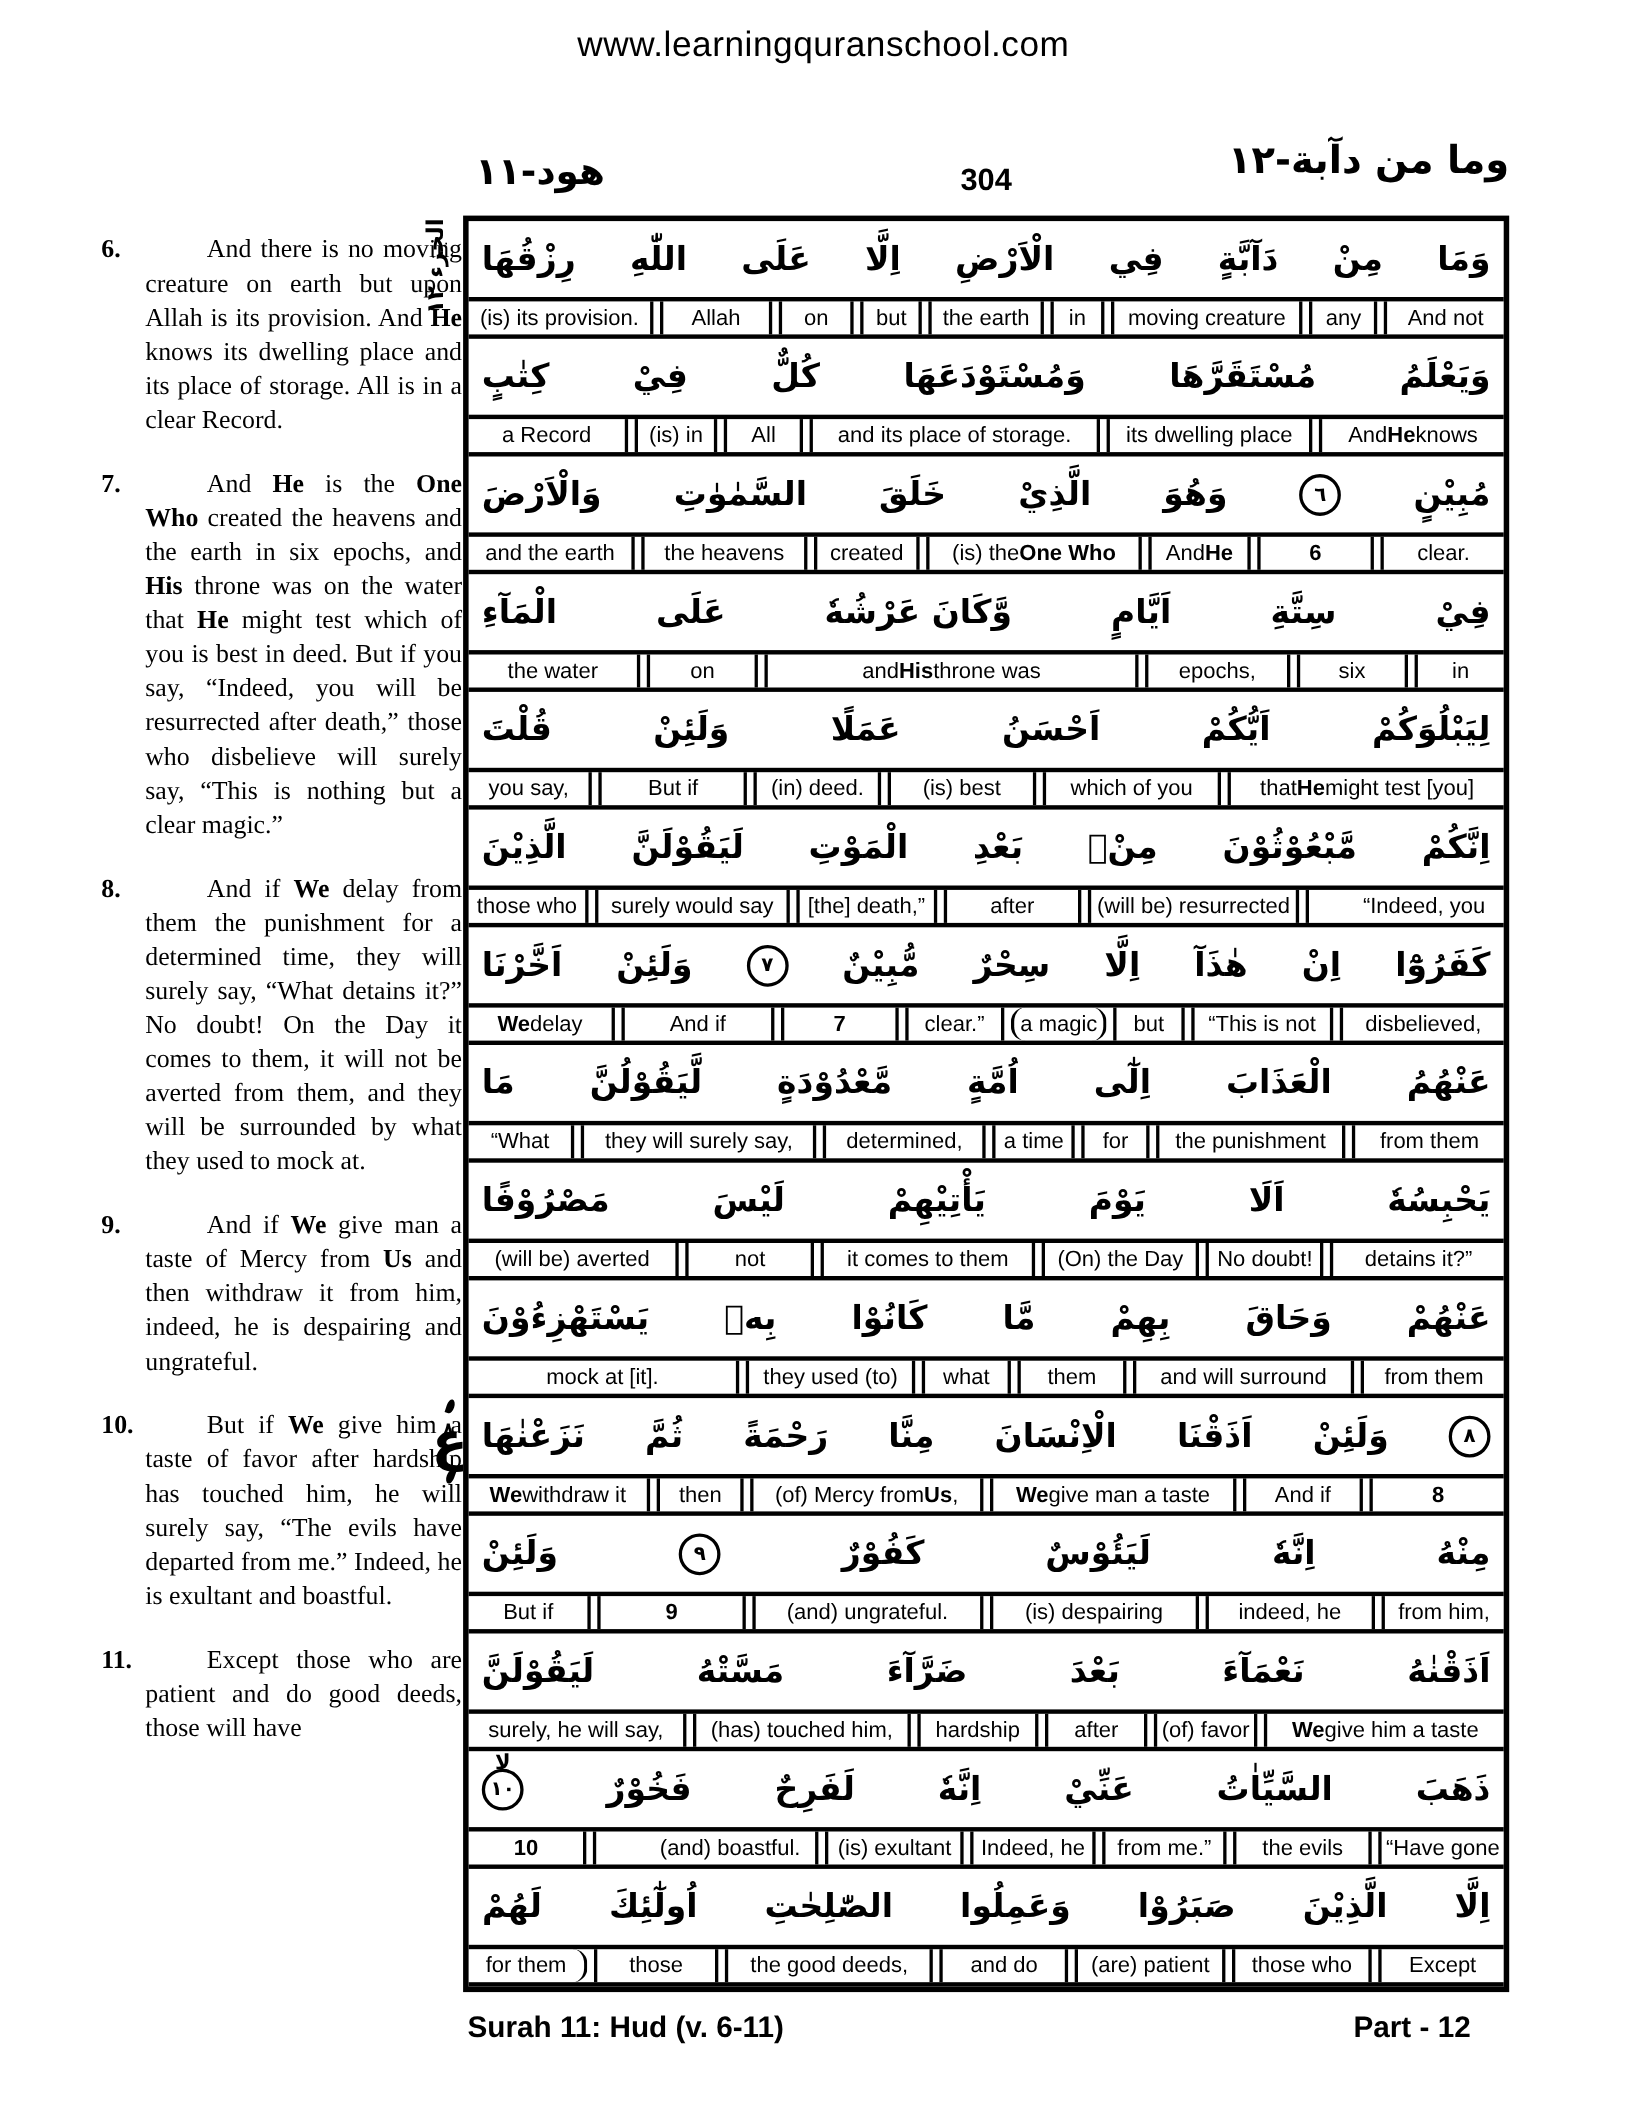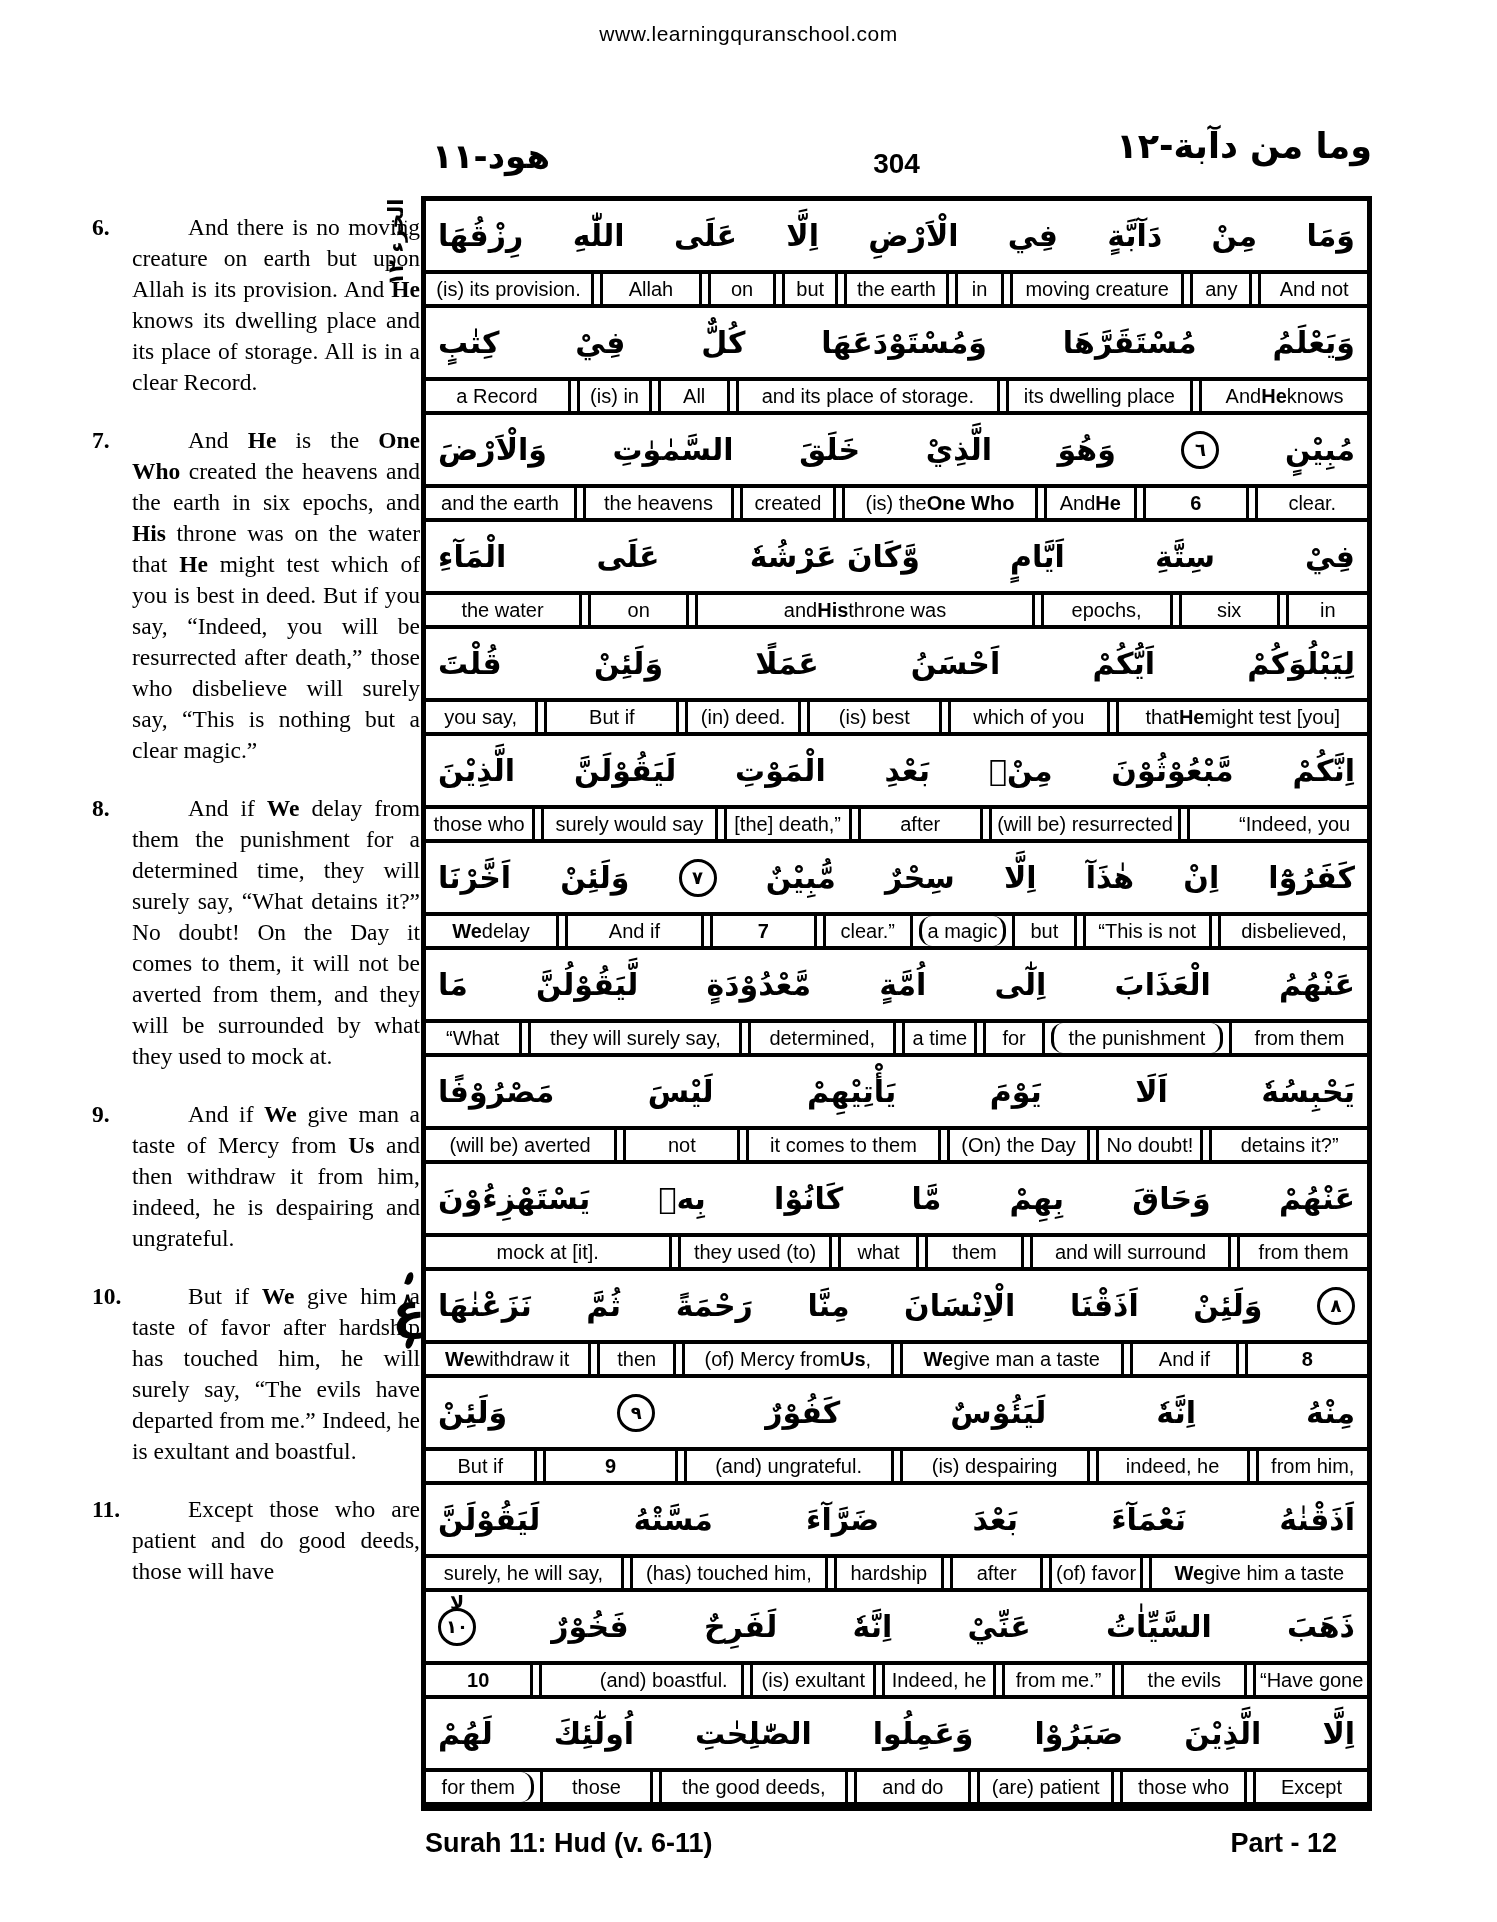--- a/index.html
+++ b/index.html
@@ -2,21 +2,21 @@
 <html><head>
 <meta charset="utf-8">
 <style>
   html,body{margin:0;padding:0;}
   body{
     width:1497px;height:1922px;position:relative;background:#ffffff;color:#000;
     font-family:"Liberation Sans","DejaVu Sans",sans-serif;overflow:hidden;
   }
   .site-url{
     position:absolute;top:22px;left:0;width:100%;text-align:center;
-    font-size:21px;letter-spacing:.5px;font-family:"Liberation Sans",sans-serif;
+    font-size:32px;letter-spacing:.5px;font-family:"Liberation Sans",sans-serif;
   }
   .hdr-surah{
     position:absolute;left:432px;top:136px;
     font-family:"DejaVu Sans",sans-serif;font-weight:bold;font-size:34px;direction:rtl;
   }
   .hdr-page{
     position:absolute;left:421px;top:148px;width:951px;text-align:center;
     font-size:28px;font-weight:600;font-family:"Liberation Sans",sans-serif;
   }
   .hdr-juz{
@@ -247,21 +247,21 @@
       <span class="aword">مَّعْدُوْدَةٍ</span>
       <span class="aword">لَّيَقُوْلُنَّ</span>
       <span class="aword">مَا</span>
     </div>
     <div class="trow">
       <div class="tcell" style="flex-grow: 135;">“What</div>
       <div class="tcell" style="flex-grow: 300;">they will surely say,</div>
       <div class="tcell" style="flex-grow: 205;">determined,</div>
       <div class="tcell" style="flex-grow: 100;">a time</div>
       <div class="tcell" style="flex-grow: 80;">for</div>
-      <div class="tcell" style="flex-grow: 240; border-radius: 12px;">the punishment</div>
+      <div class="tcell" style="flex-grow: 240;">the punishment</div>
       <div class="tcell" style="flex-grow: 195;">from them</div>
     </div>
     <div class="arow">
       <span class="aword">يَحْبِسُهٗ</span>
       <span class="aword">اَلَا</span>
       <span class="aword">يَوْمَ</span>
       <span class="aword">يَأْتِيْهِمْ</span>
       <span class="aword">لَيْسَ</span>
       <span class="aword">مَصْرُوْفًا</span>
     </div>

